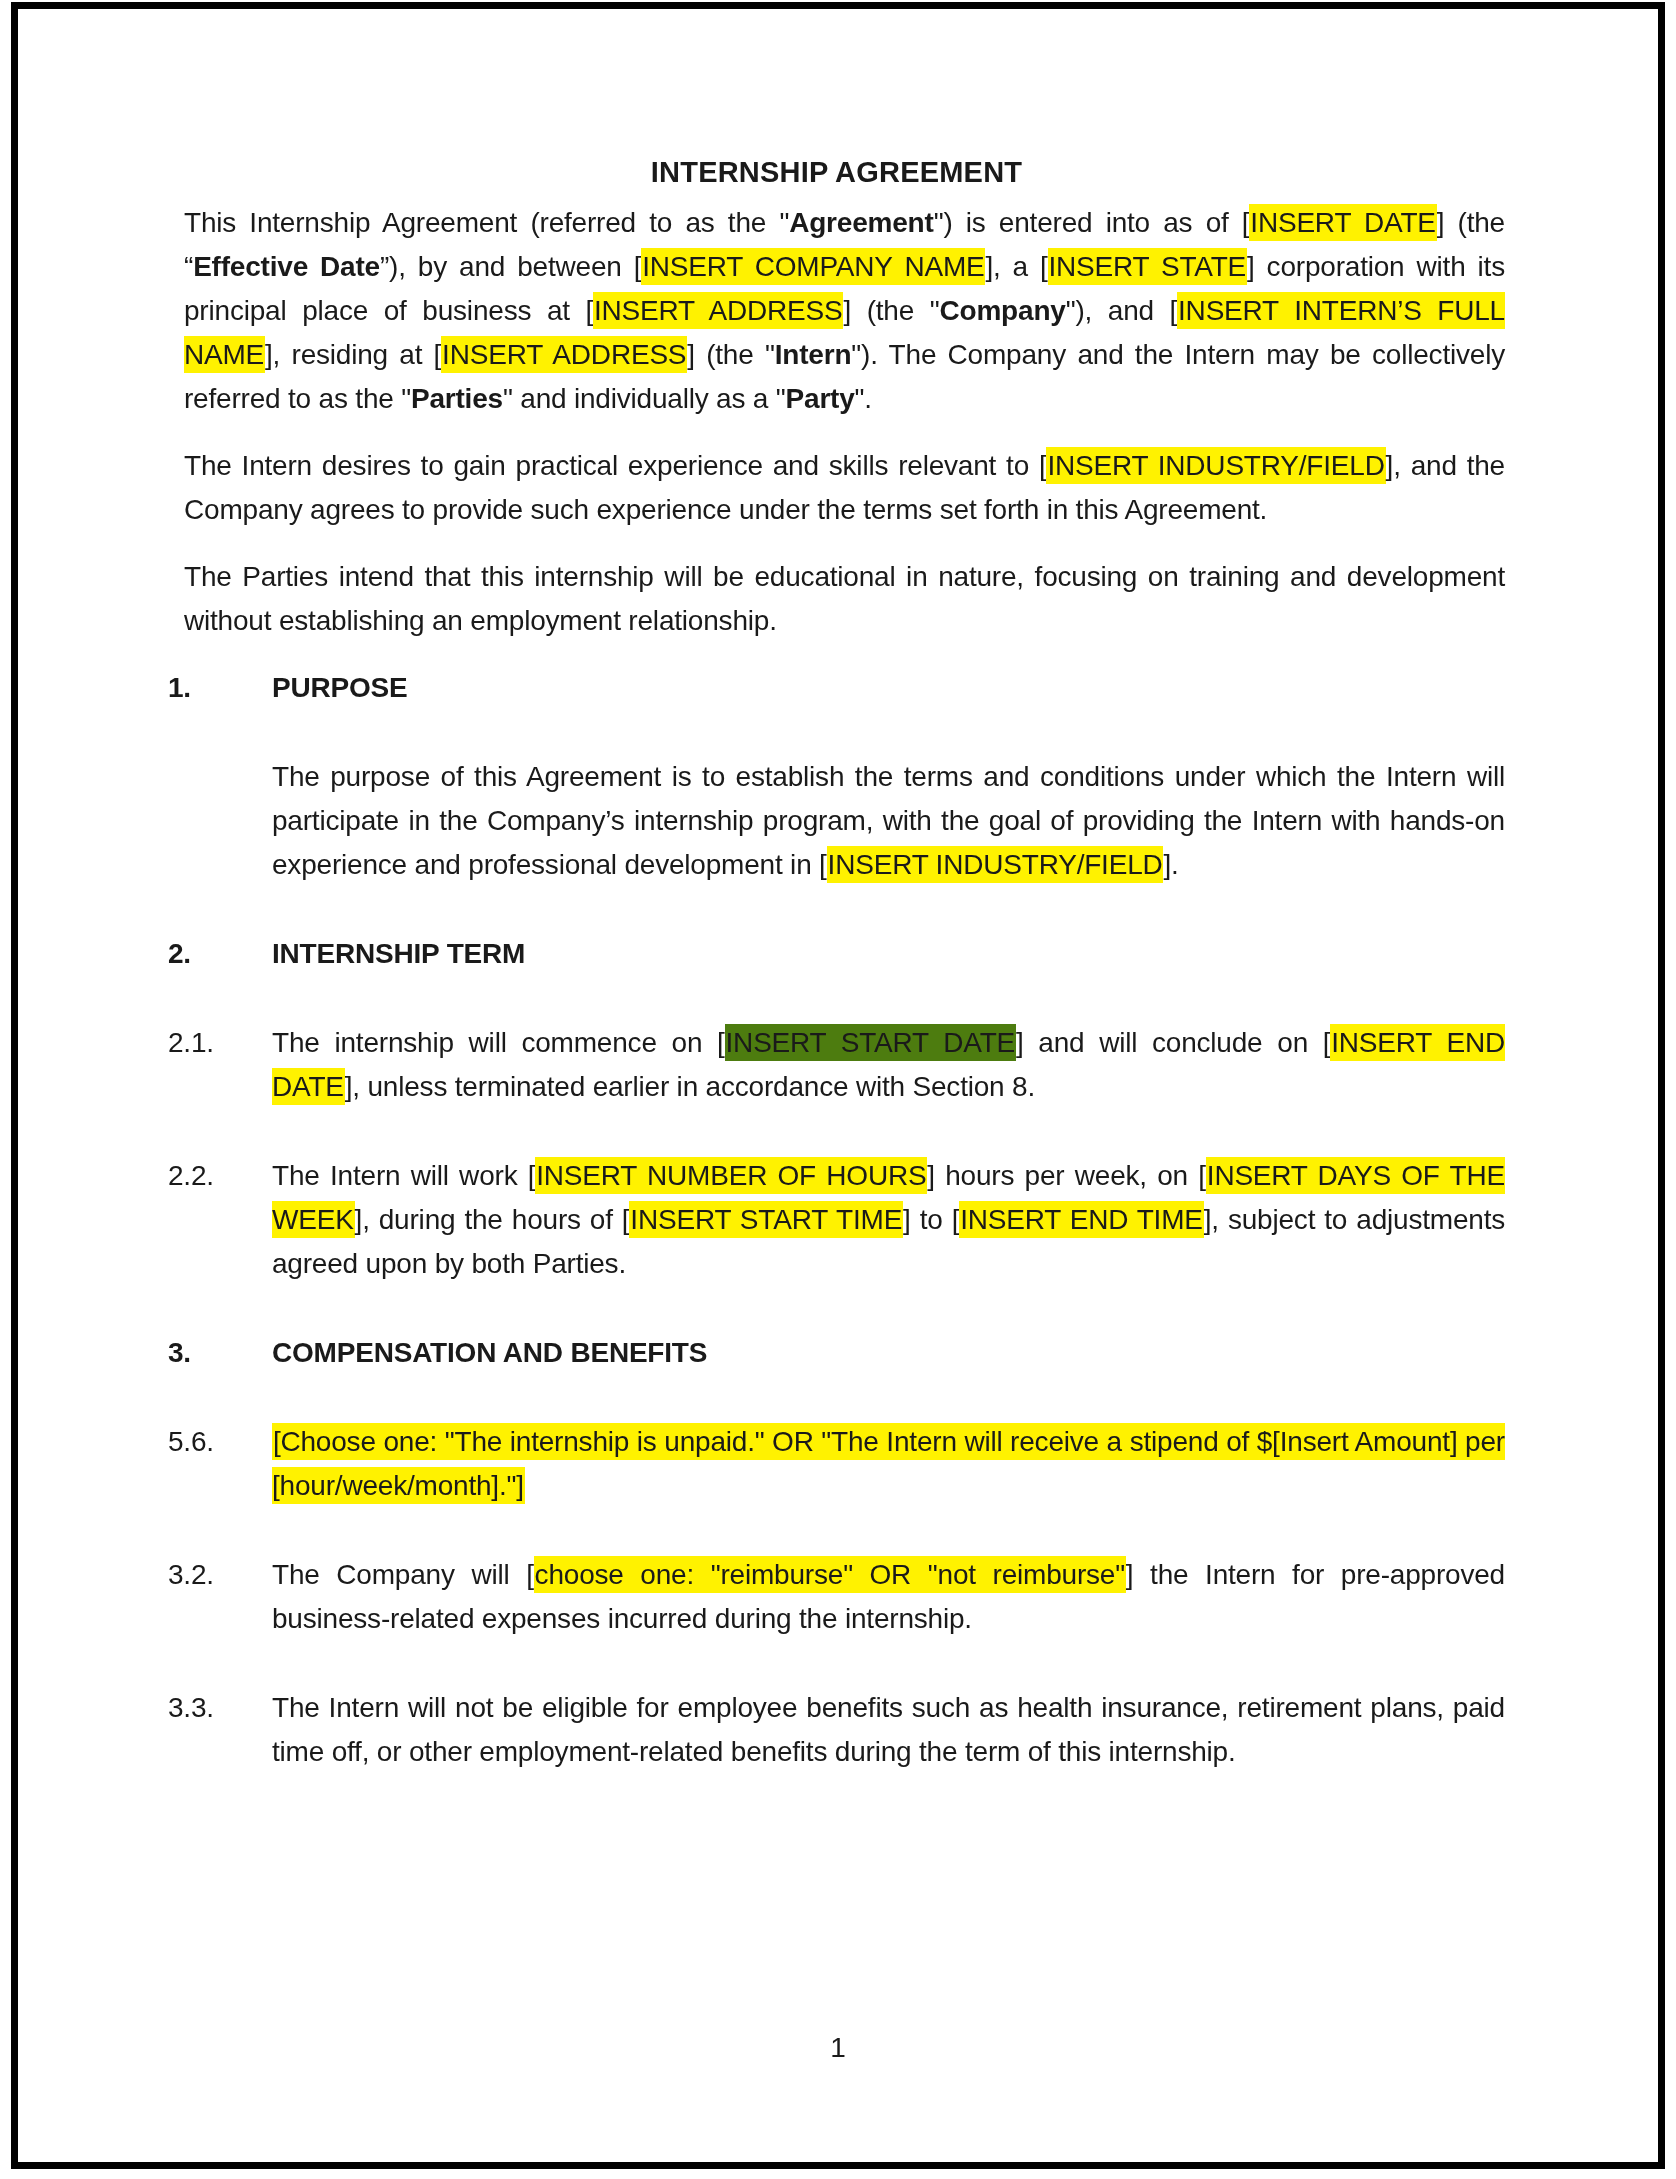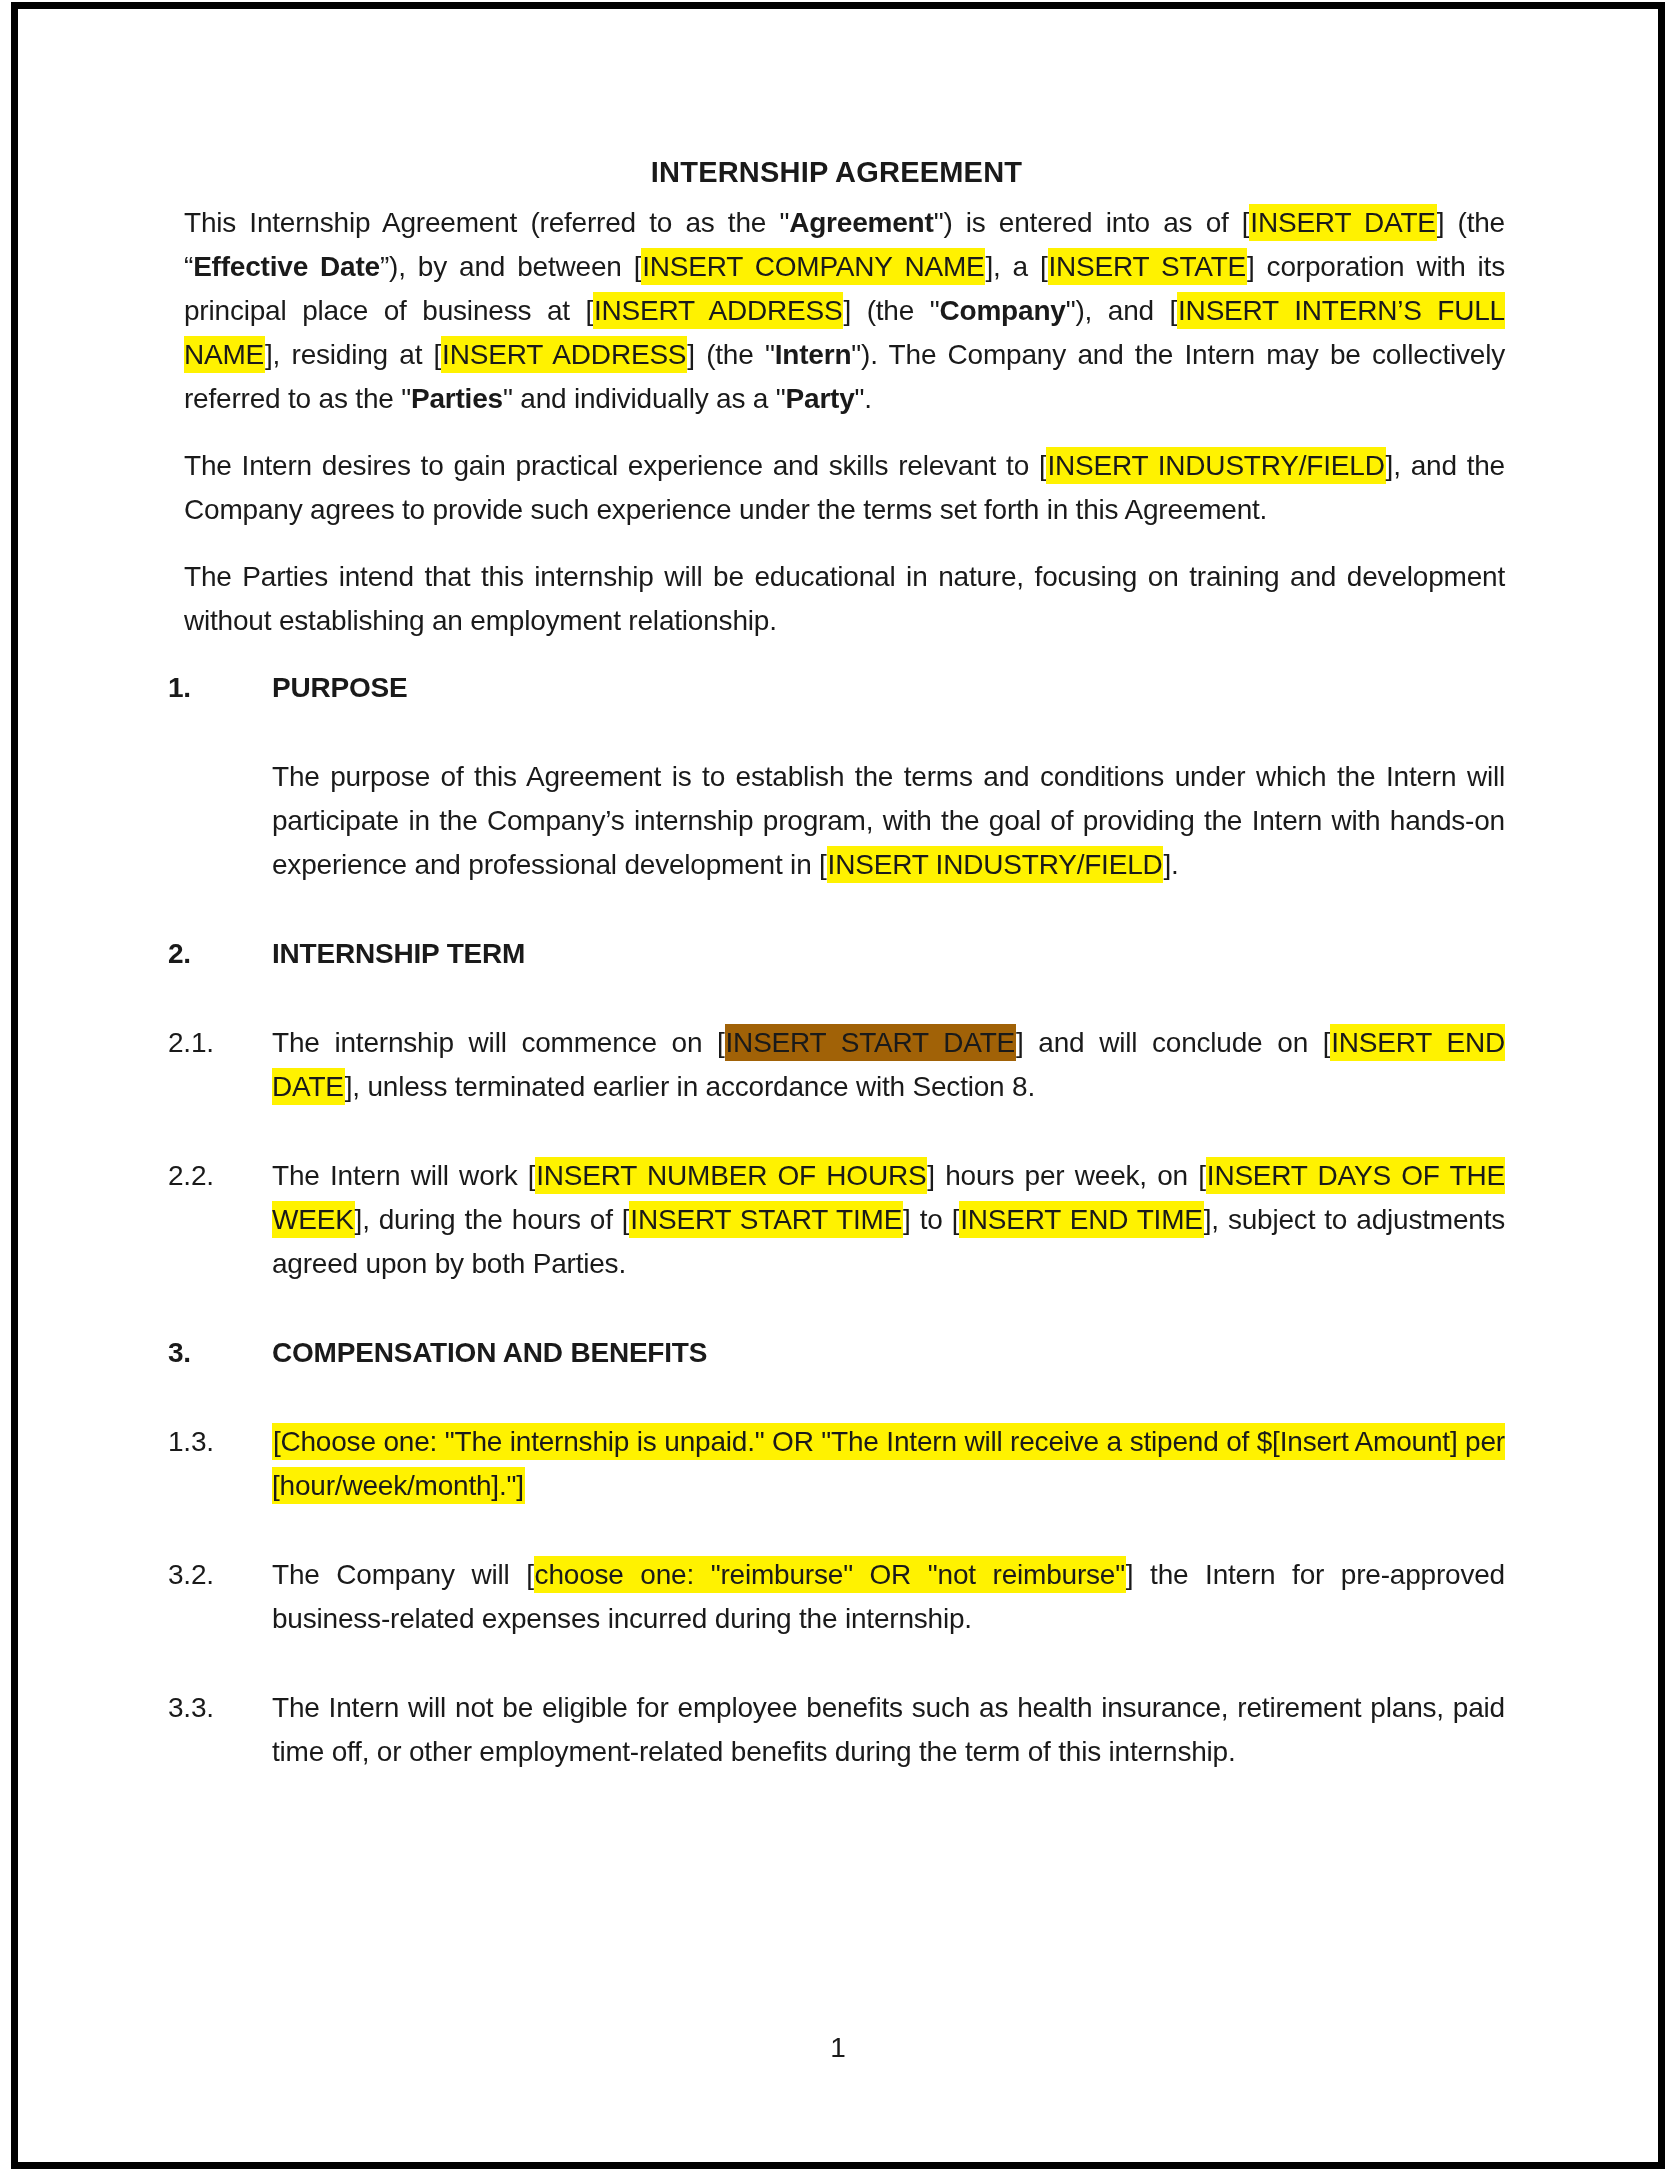--- a/index.html
+++ b/index.html
@@ -96,32 +96,32 @@
         <span class="num">1.</span>
         <span class="heading-text">PURPOSE</span>
       </div>
       <div class="block sec body-indent"><span>The purpose of this Agreement is to establish the terms and conditions under which the Intern will participate in the Company’s internship program, with the goal of providing the Intern with hands-on experience and professional development in [</span><span class="h" style="background-color: rgb(255, 242, 0);">INSERT INDUSTRY/FIELD</span><span>].</span></div>
       <div class="block sec heading-row">
         <span class="num">2.</span>
         <span class="heading-text">INTERNSHIP TERM</span>
       </div>
       <div class="block sec numbered">
         <span class="num">2.1.</span>
-        <div class="clause-text"><span>The internship will commence on [</span><span class="h" style="background-color: #a16207;">INSERT START DATE</span><span>] and will conclude on [</span><span class="h" style="background-color: rgb(255, 242, 0);">INSERT END DATE</span><span>], unless terminated earlier in accordance with Section 8.</span></div>
+        <div class="clause-text"><span>The internship will commence on [</span><span class="h" style="background-color: #4d7c0f;">INSERT START DATE</span><span>] and will conclude on [</span><span class="h" style="background-color: rgb(255, 242, 0);">INSERT END DATE</span><span>], unless terminated earlier in accordance with Section 8.</span></div>
       </div>
       <div class="block sec numbered">
         <span class="num">2.2.</span>
         <div class="clause-text"><span>The Intern will work [</span><span class="h" style="background-color: rgb(255, 242, 0);">INSERT NUMBER OF HOURS</span><span>] hours per week, on [</span><span class="h" style="background-color: rgb(255, 242, 0);">INSERT DAYS OF THE WEEK</span><span>], during the hours of [</span><span class="h" style="background-color: rgb(255, 242, 0);">INSERT START TIME</span><span>] to [</span><span class="h" style="background-color: rgb(255, 242, 0);">INSERT END TIME</span><span>], subject to adjustments agreed upon by both Parties.</span></div>
       </div>
       <div class="block sec heading-row">
         <span class="num">3.</span>
         <span class="heading-text">COMPENSATION AND BENEFITS</span>
       </div>
       <div class="block sec numbered">
-        <span class="num">1.3.</span>
+        <span class="num">5.6.</span>
         <div class="clause-text"><span class="h" style="background-color: rgb(255, 242, 0);">[Choose one: "The internship is unpaid." OR "The Intern will receive a stipend of $[Insert Amount] per [hour/week/month]."]</span></div>
       </div>
       <div class="block sec numbered">
         <span class="num">3.2.</span>
         <div class="clause-text"><span>The Company will [</span><span class="h" style="background-color: rgb(255, 242, 0);">choose one: "reimburse" OR "not reimburse"</span><span>] the Intern for pre-approved business-related expenses incurred during the internship.</span></div>
       </div>
       <div class="block sec numbered">
         <span class="num">3.3.</span>
         <div class="clause-text"><span>The Intern will not be eligible for employee benefits such as health insurance, retirement plans, paid time off, or other employment-related benefits during the term of this internship.</span></div>
       </div>

